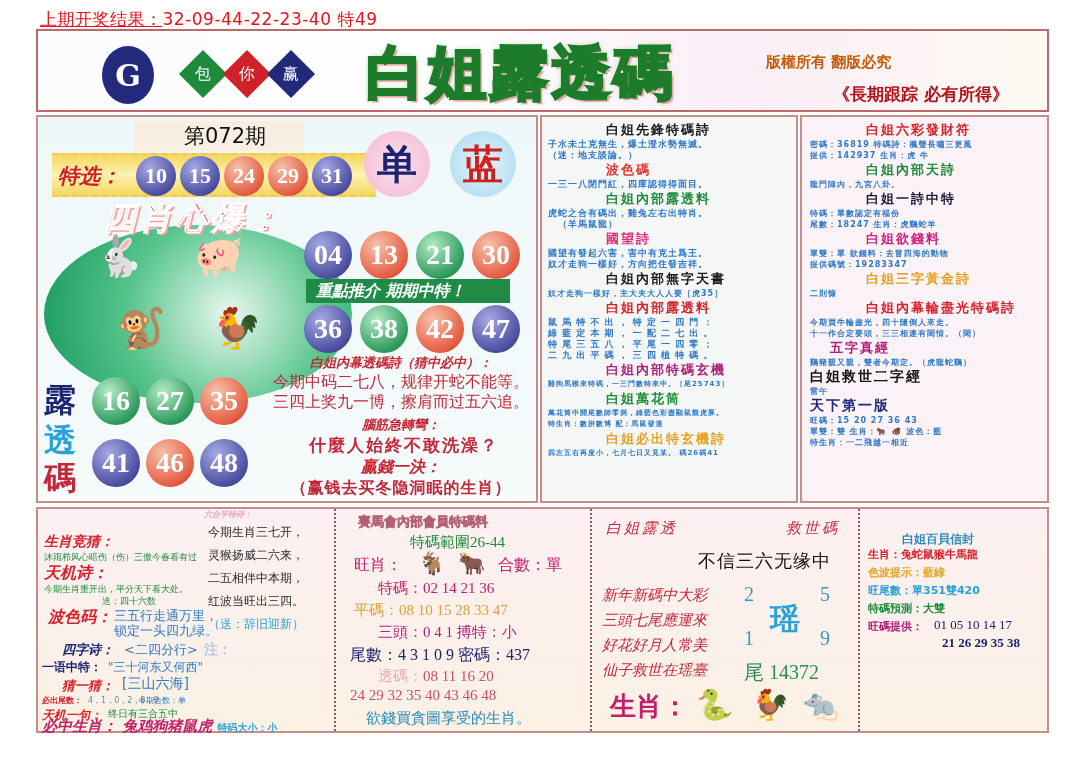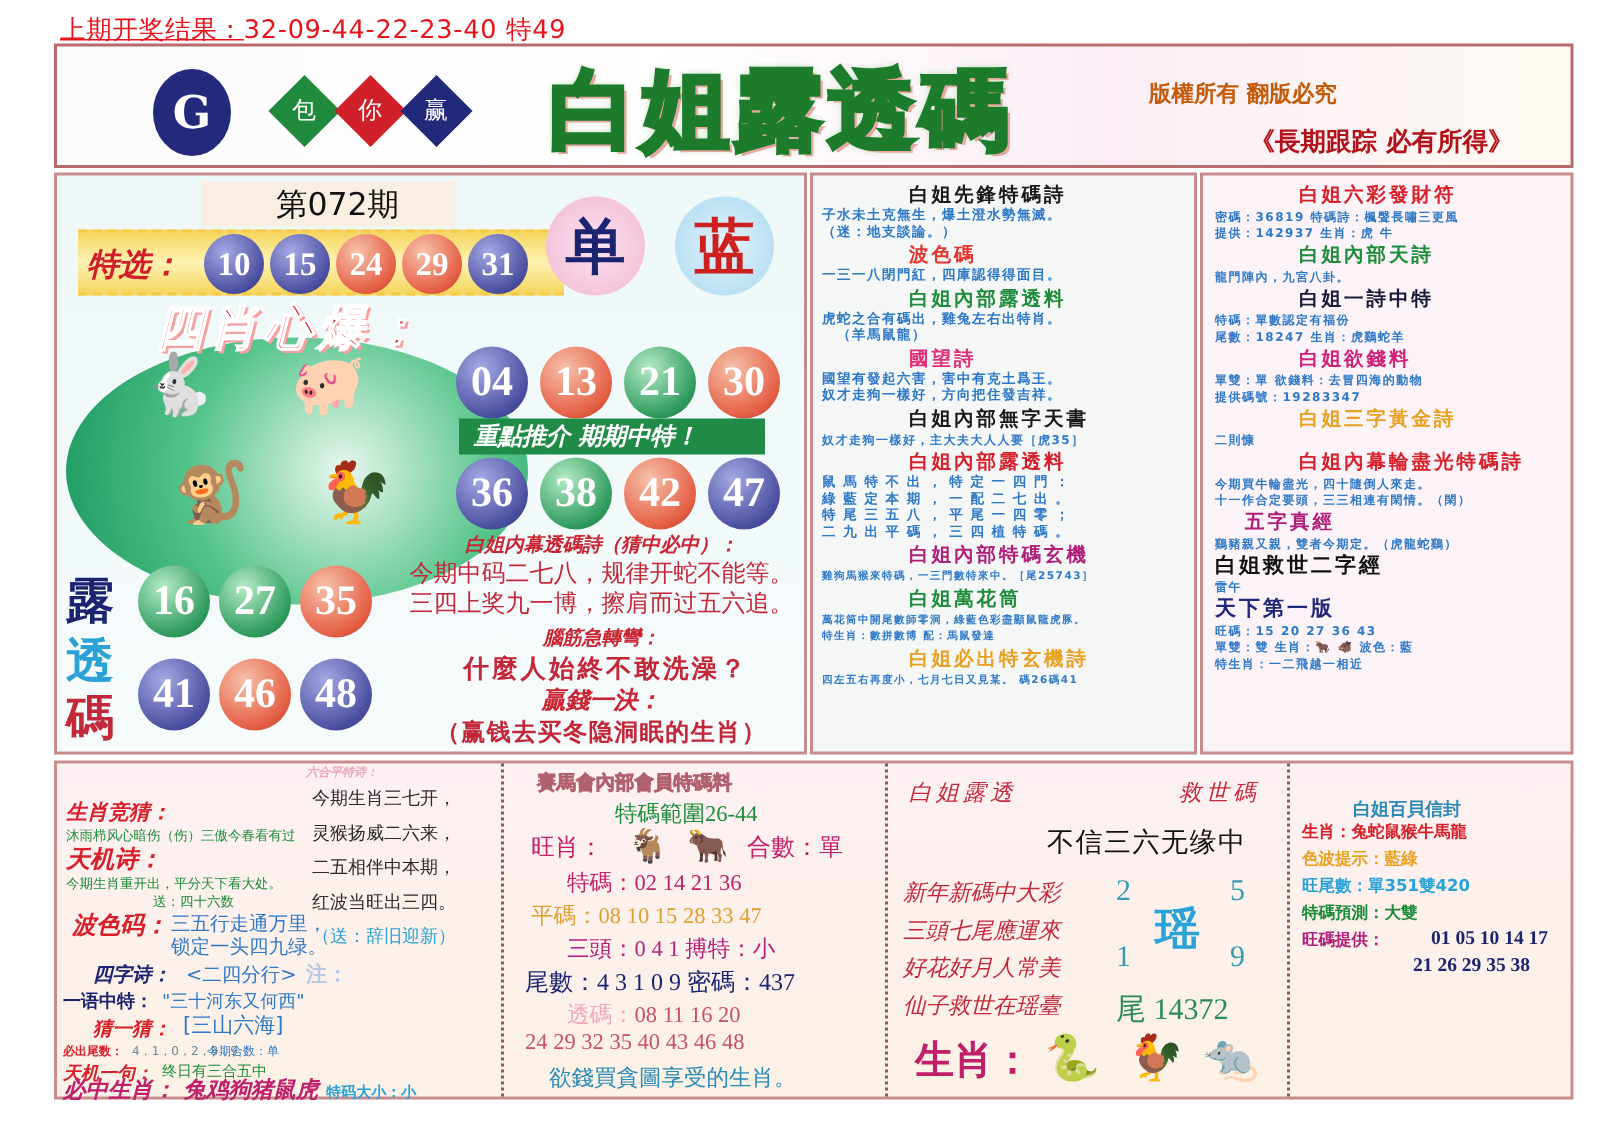--- a/index.html
+++ b/index.html
@@ -297,16 +297,16 @@
     <div class="row" style="left:208px;top:178px;font-size:30px">🐀</div>
   </div>
 
   <div class="b4">
     <div class="row" style="left:40px;top:22px;font-size:12px;color:#2a8ab8;font-weight:bold">白姐百貝信封</div>
     <div class="row" style="left:6px;top:38px;font-size:11px;color:#d8202a;font-weight:bold"><span>生肖：</span><span>兔蛇鼠猴牛馬龍</span></div>
     <div class="row" style="left:6px;top:56px;font-size:11px;color:#e8a020;font-weight:bold"><span>色波提示：</span><span>藍綠</span></div>
     <div class="row" style="left:6px;top:74px;font-size:11px;color:#2aa2d8;font-weight:bold"><span>旺尾數：</span><span>單351雙420</span></div>
     <div class="row" style="left:6px;top:92px;font-size:11px;color:#1d8c3a;font-weight:bold"><span>特碼預測：</span><span>大雙</span></div>
     <div class="row" style="left:6px;top:110px;font-size:11px;color:#b0207a;font-weight:bold">旺碼提供：</div>
-    <div class="row" style="left:92px;top:108px;font-size:13px;color:#1c2370;font-weight:bold;font-family:'Liberation Serif',serif">01 05 10 14 17</div>
+    <div class="row" style="left:72px;top:108px;font-size:13px;color:#1c2370;font-weight:normal;font-family:'Liberation Serif',serif">01 05 10 14 17</div>
     <div class="row" style="left:80px;top:126px;font-size:13px;color:#1c2370;font-weight:bold;font-family:'Liberation Serif',serif">21 26 29 35 38</div>
   </div>
 </div>
 
 </body></html>

